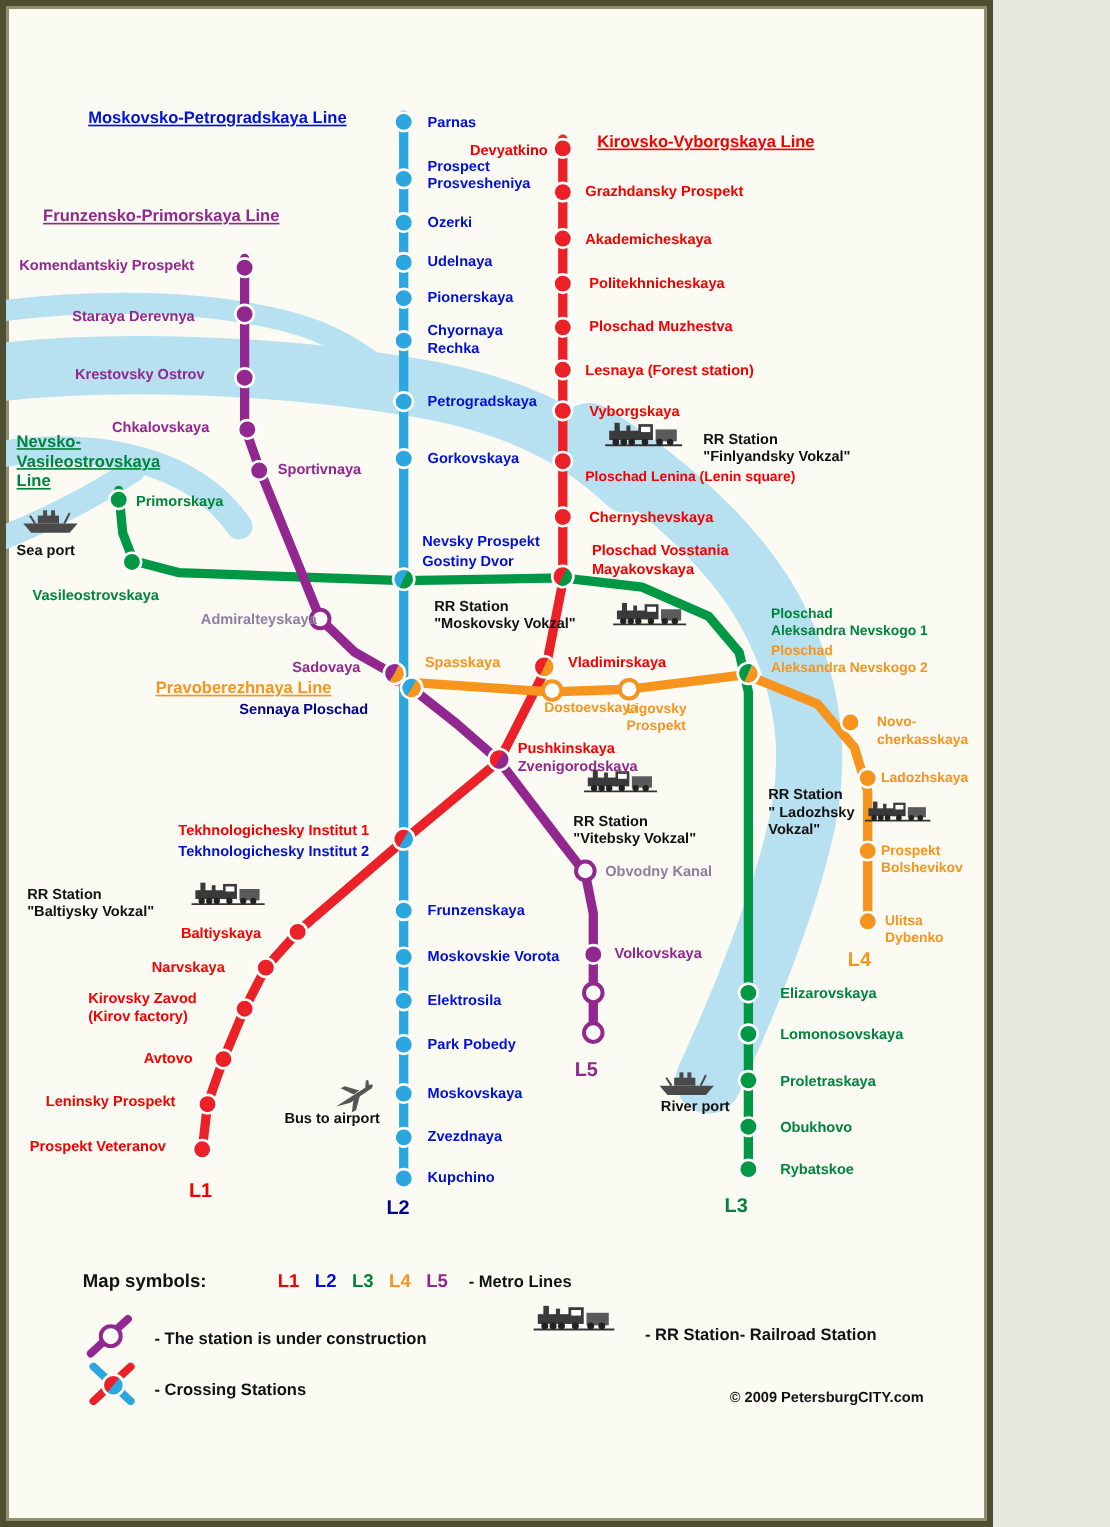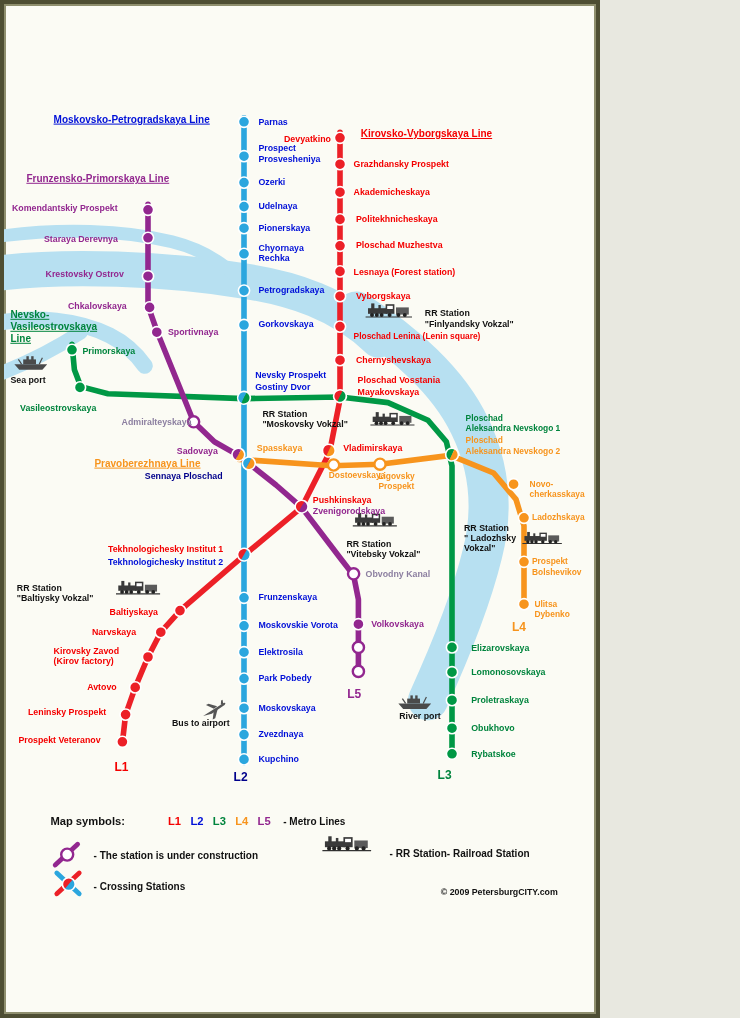--- a/index.html
+++ b/index.html
@@ -1,18 +1,18 @@
 <!DOCTYPE html>
 <html><head>
 <meta charset="utf-8">
 <style>
   html,body{margin:0;padding:0;background:#e8e8e0;}
   .map-frame{
     position:relative;
-    width:600px;height:1018px;
+    width:662px;height:1018px;
     box-sizing:border-box;
     border:4px solid #4e4e33;
     box-shadow:inset 0 0 0 2px #8f8f6e;
     background:#fbfbf4;
     overflow:hidden;
   }
   svg{display:block;width:100%;height:100%;}
   text{
     font-family:"Liberation Sans", sans-serif;
     font-weight:700;

